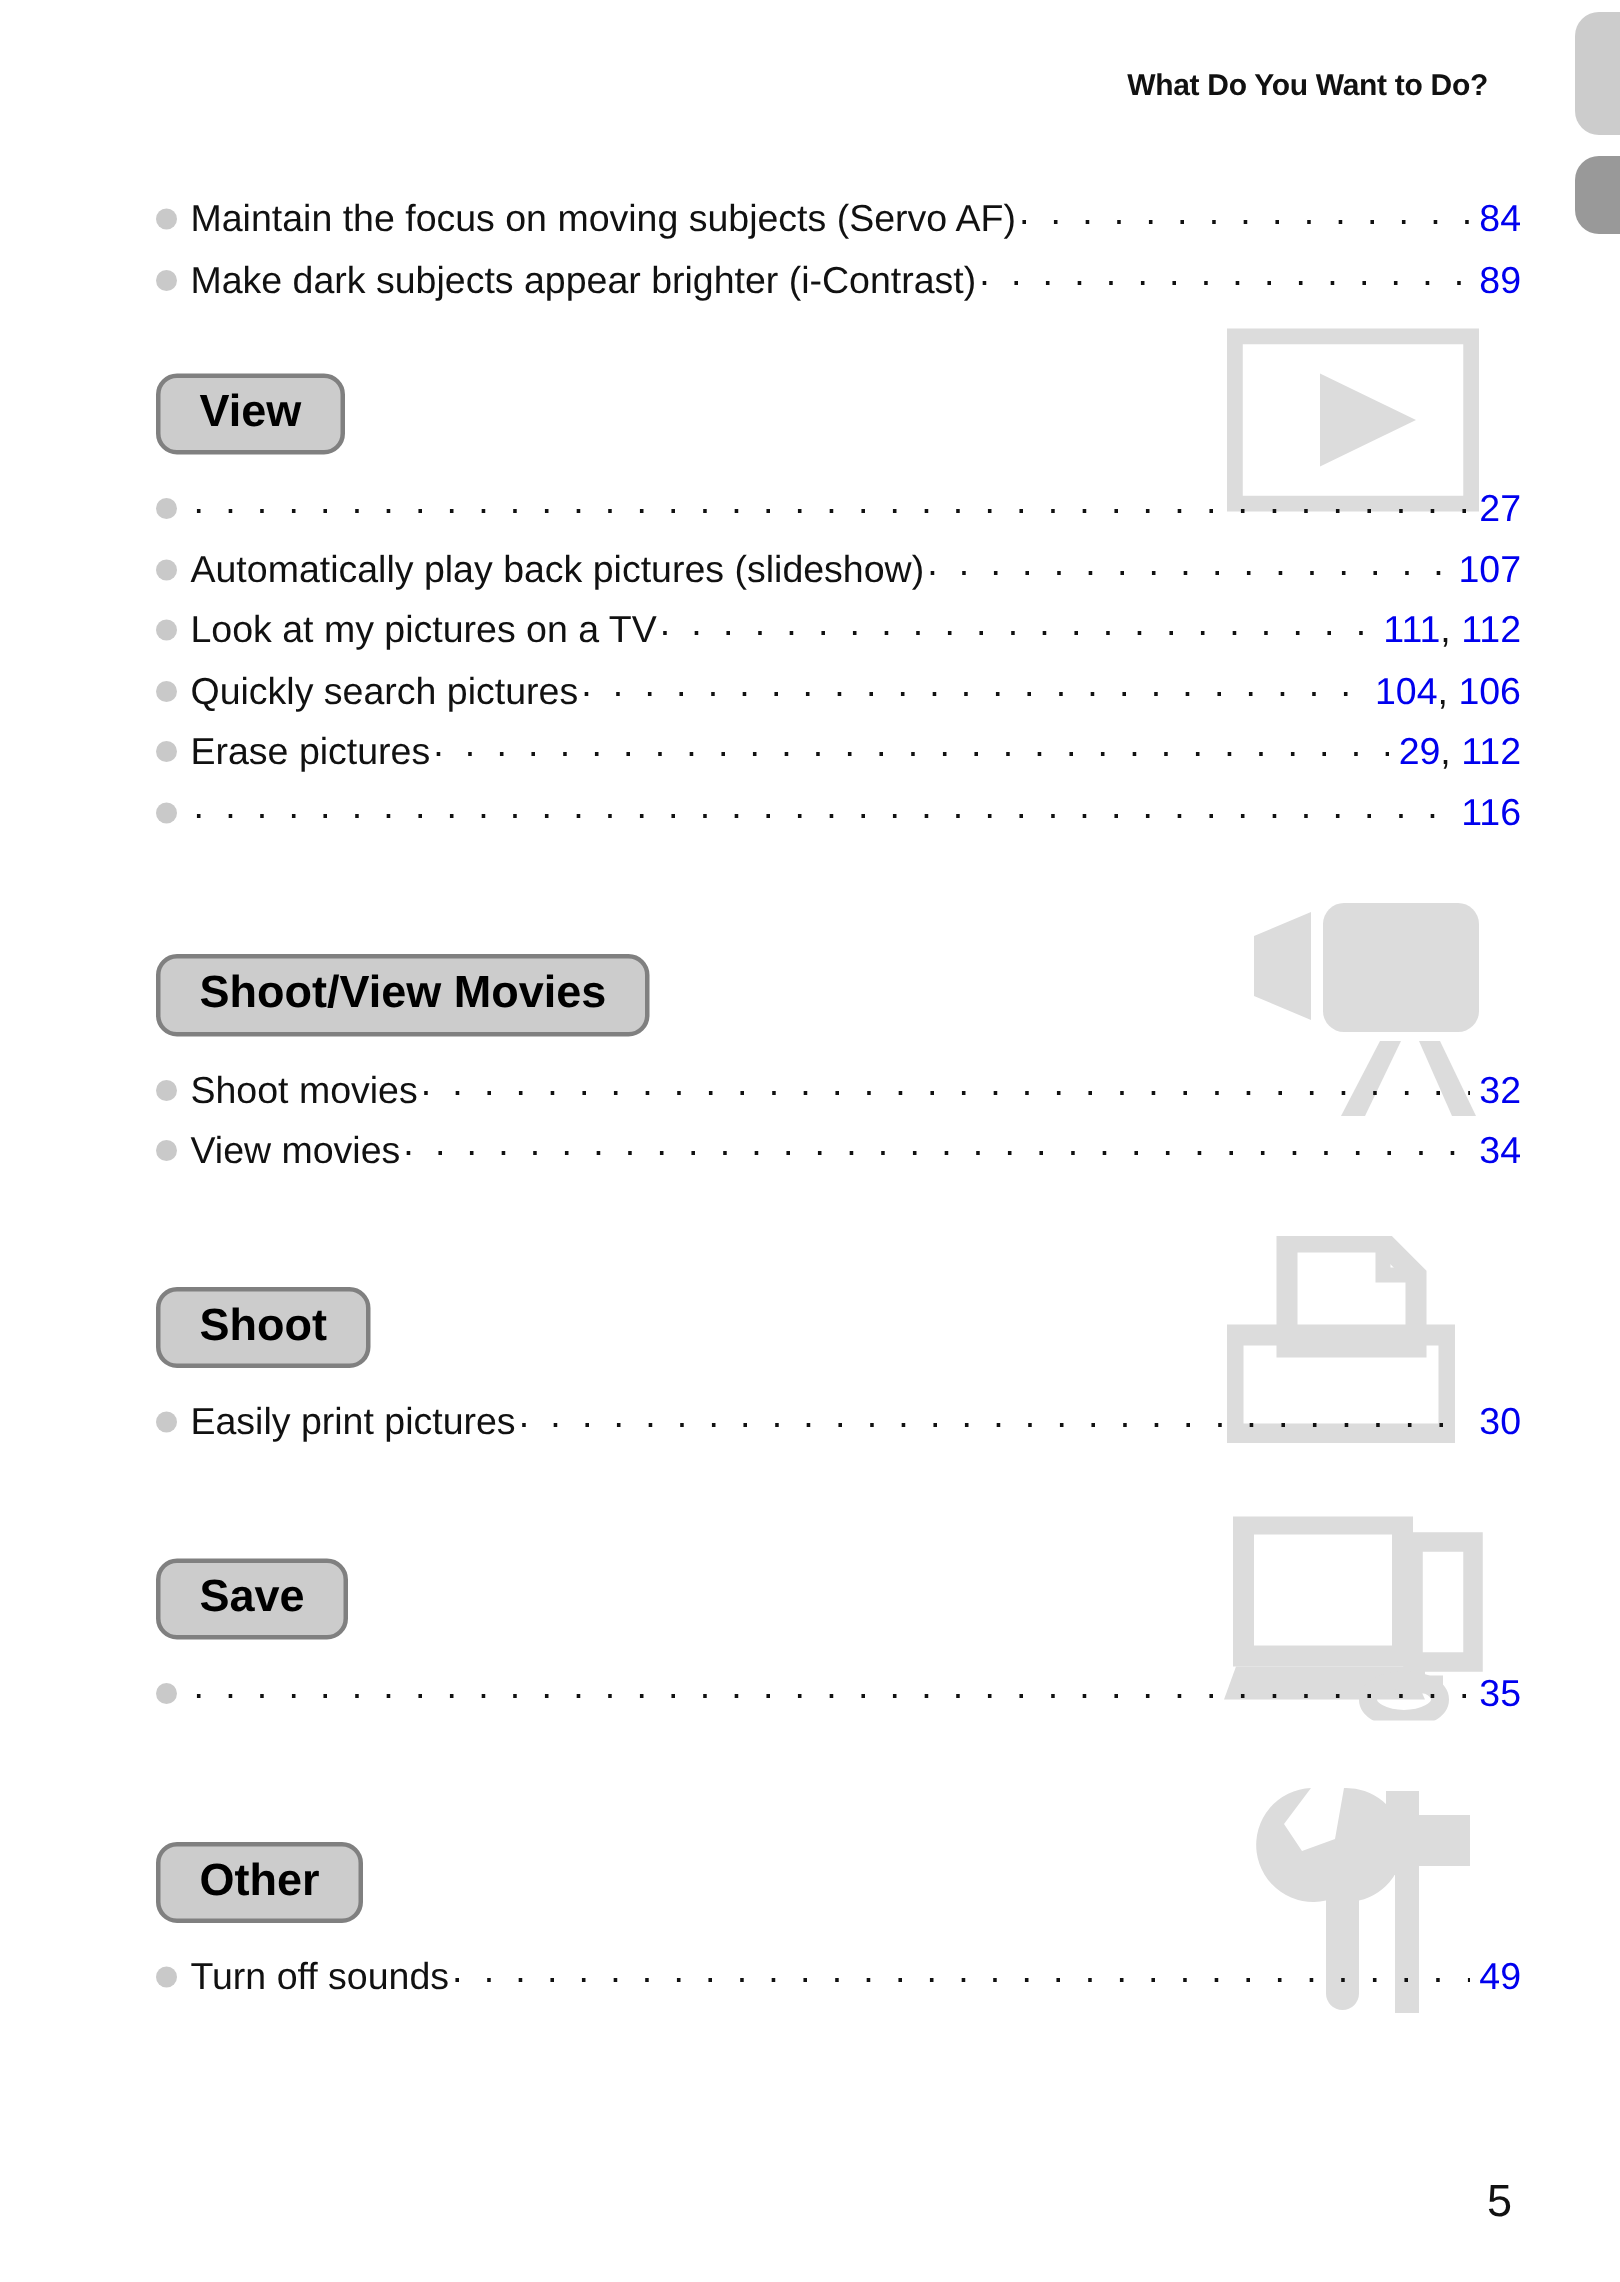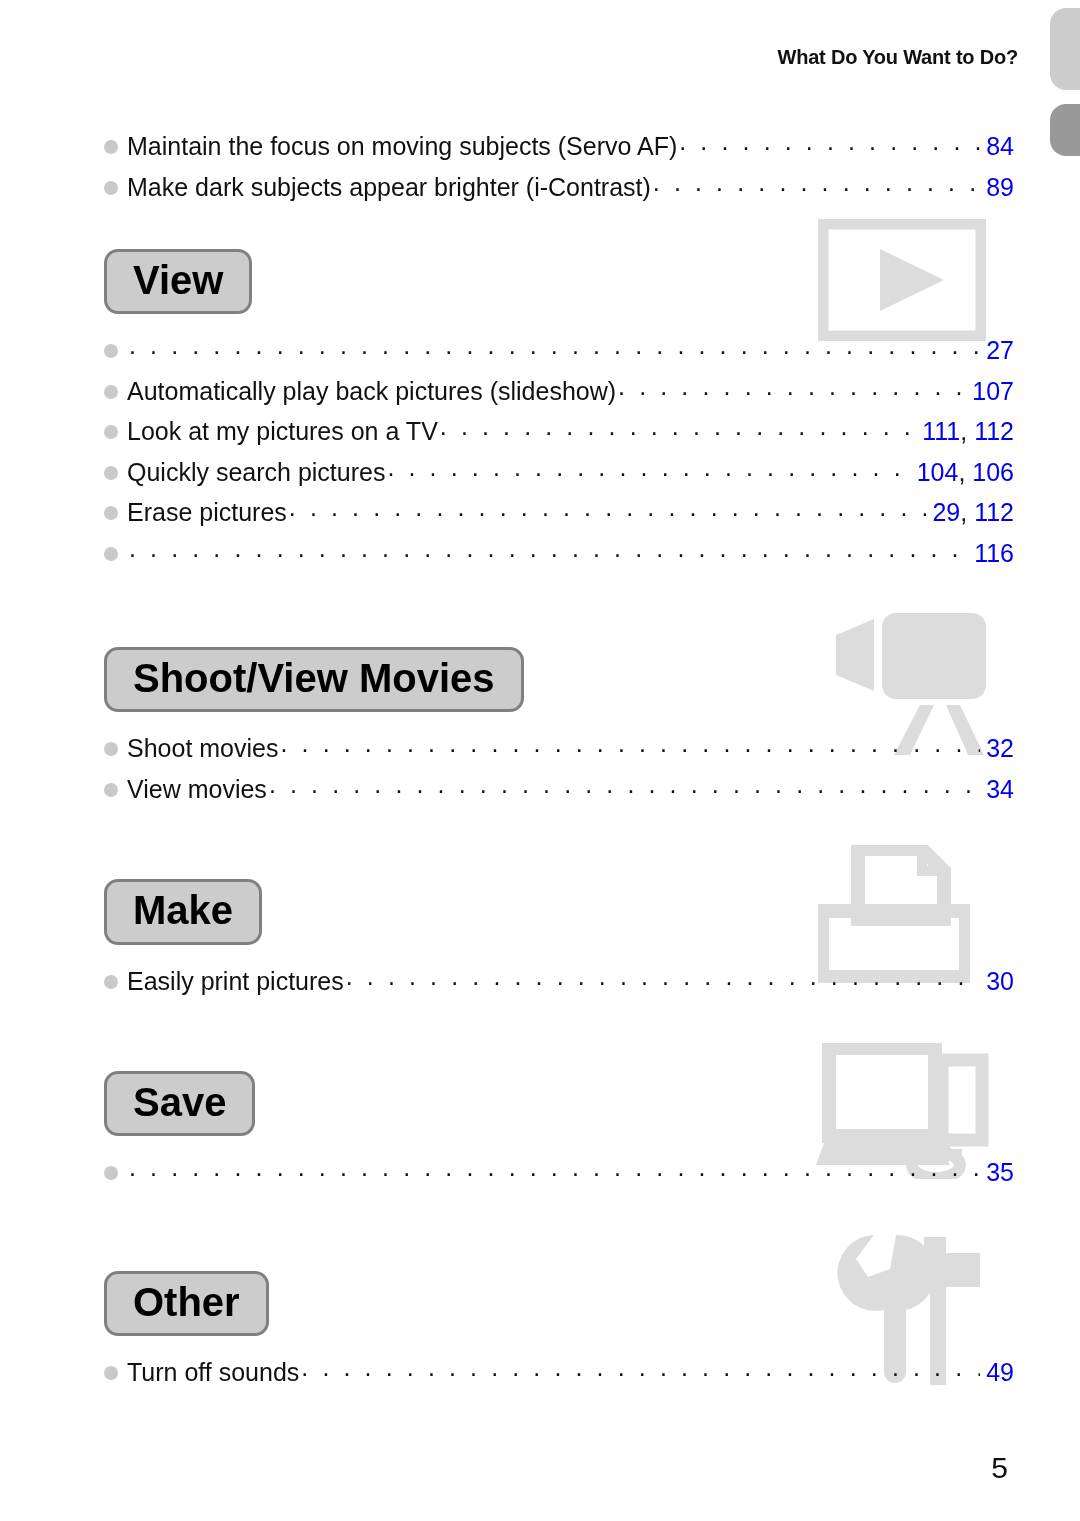--- a/index.html
+++ b/index.html
@@ -31,21 +31,21 @@
   .edge-tab.dark {
     top: 104px;
     height: 52px;
     background: #999999;
   }
 
   
   .running-header {
     position: absolute;
     top: 46px;
-    right: 62px;
+    right: 88px;
     font-size: 20px;
     font-weight: bold;
     color: #111111;
     letter-spacing: -0.2px;
     white-space: nowrap;
   }
 
   
   .page-body {
     position: absolute;
@@ -54,21 +54,21 @@
     width: 910px;
   }
 
   
   .badge {
     display: inline-block;
     background: #cccccc;
     border: 3px solid #808080;
     border-radius: 14px;
     padding: 7px 26px 9px 26px;
-    font-size: 40px;
+    font-size: 30px;
     font-weight: bold;
     color: #000000;
     line-height: 1.08;
   }
 
   .section { position: relative; }
   .section-list { position: relative; z-index: 2; }
 
   
   .entry {
@@ -253,21 +253,21 @@
       <div class="entry">
         <span class="bullet"></span>
         <span class="label">View movies</span>
         <span class="leader"></span>
         <span class="pages">34</span>
       </div>
     </div>
   </div>
 
   <div class="section sec-gap-print">
-    <div class="badge">Make</div>
+    <div class="badge">Shoot</div>
 
     <svg class="wm wm-print" width="152" height="138" viewBox="0 0 152 138">
       <path d="M40 4 H104 L126 26 V74 H40 Z" fill="none" stroke="#dcdcdc" stroke-width="14"></path>
       <path d="M104 4 V26 H126" fill="none" stroke="#dcdcdc" stroke-width="10"></path>
       <path d="M4 66 H148 V132 H4 Z" fill="none" stroke="#dcdcdc" stroke-width="14"></path>
     </svg>
 
     <div class="section-list gap-top-list">
       <div class="entry">
         <span class="bullet"></span>

